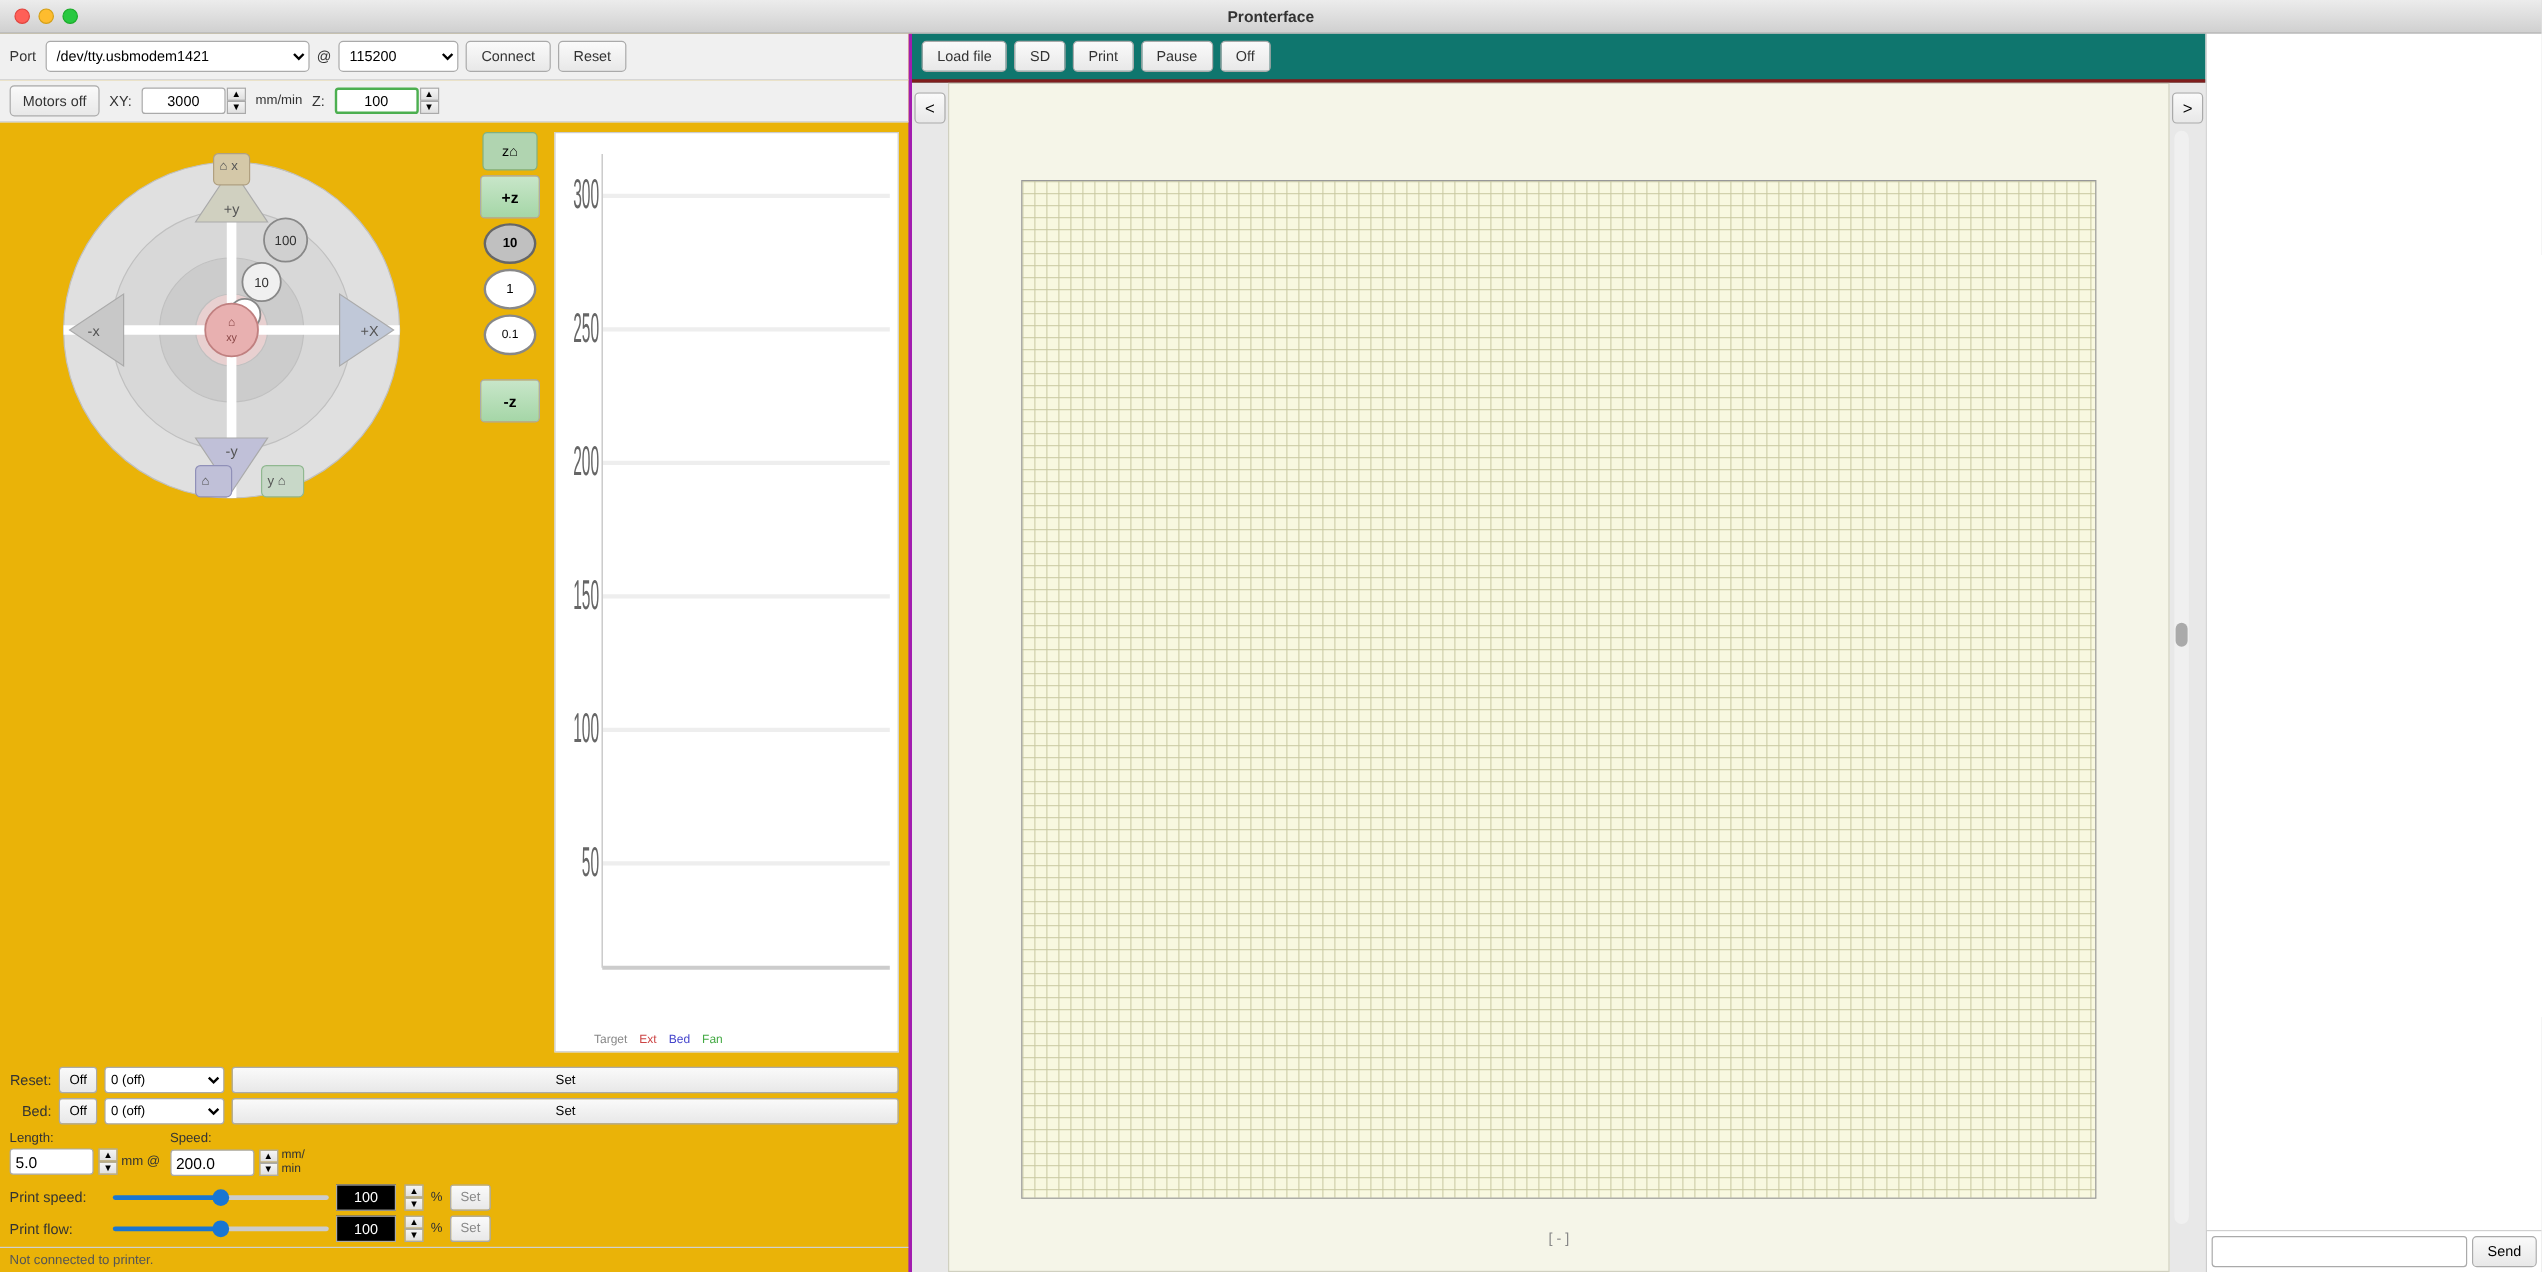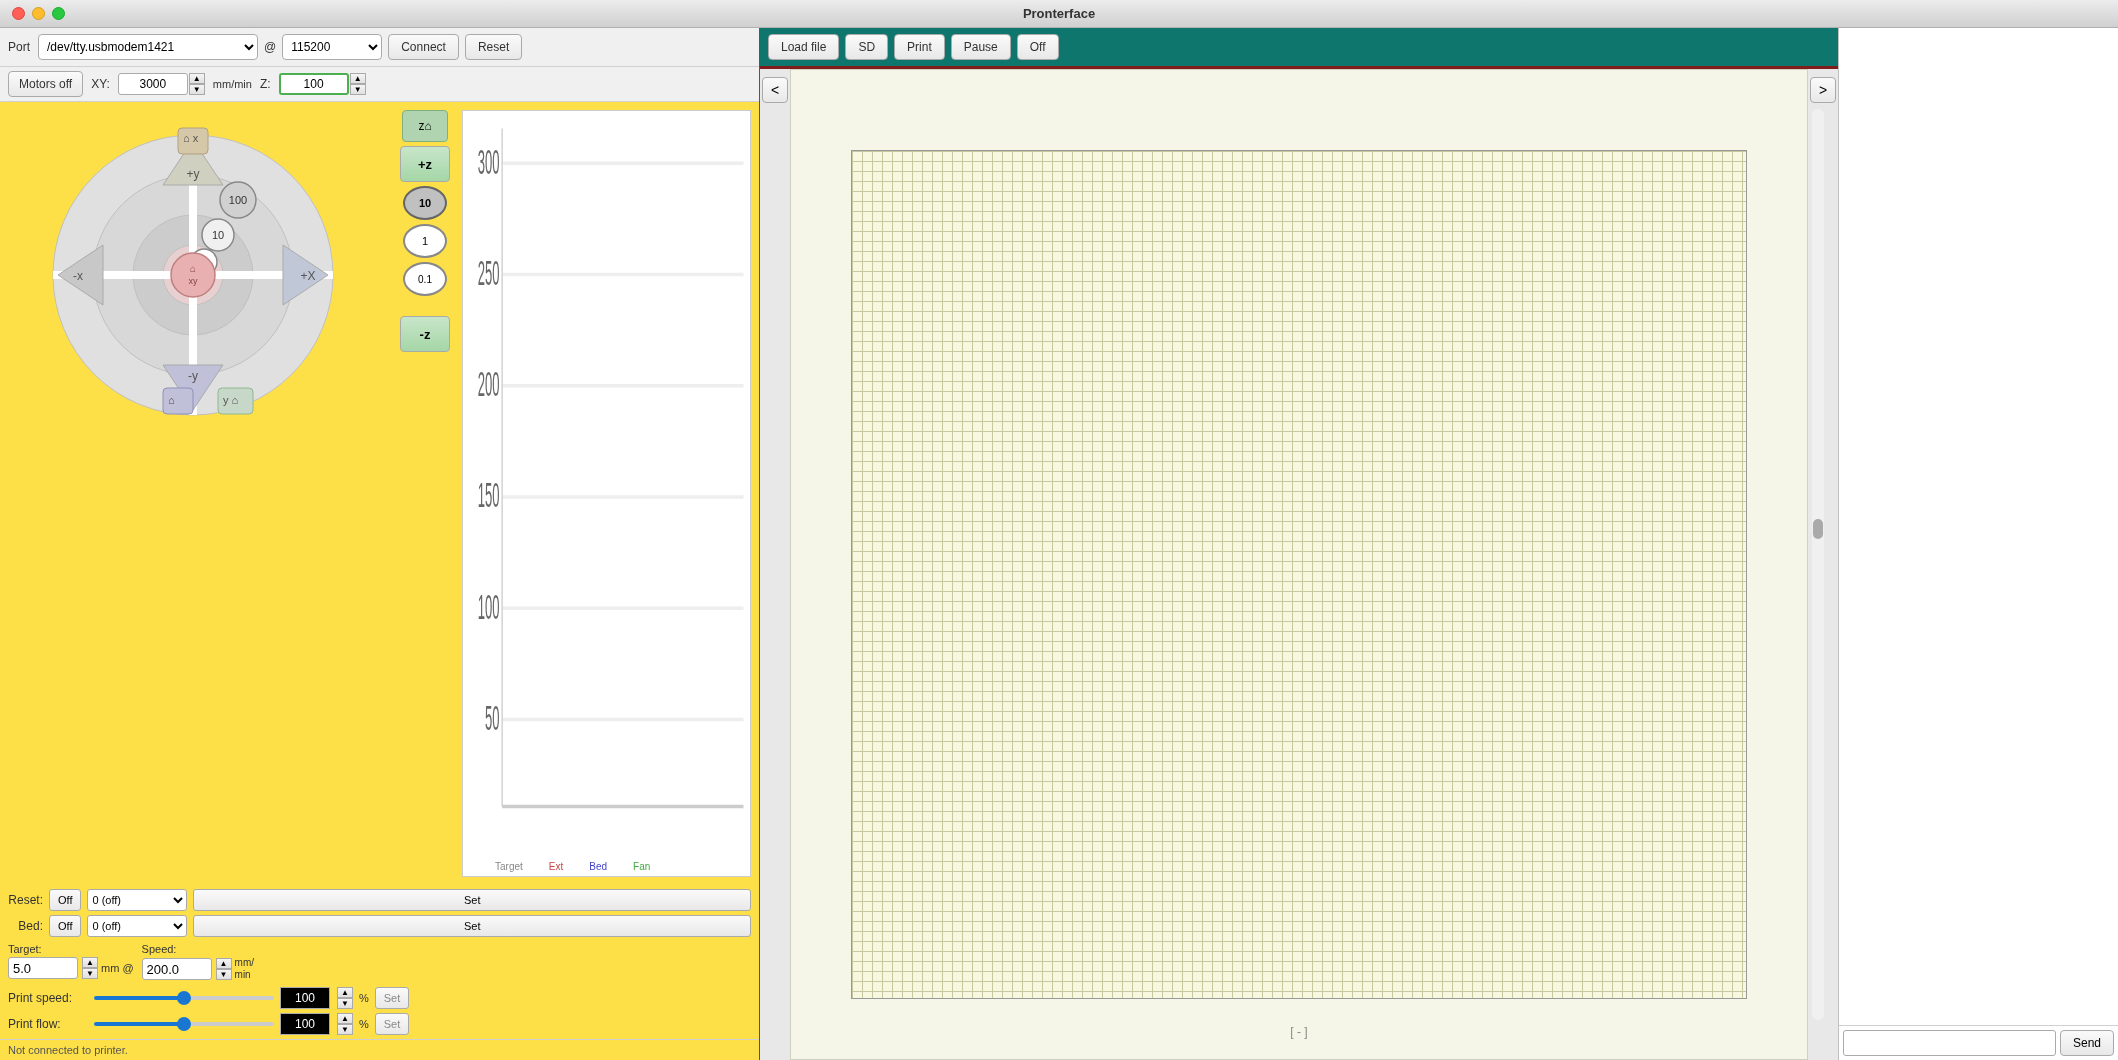--- a/index.html
+++ b/index.html
@@ -46,24 +46,24 @@
       display: flex;
       width: 100%;
       height: calc(100% - 28px);
       background: #f0f0f0;
     }
 
     
     .left-panel {
       width: 760px;
       min-width: 760px;
-      background: #fde047;
+      background: #eab308;
       display: flex;
       flex-direction: column;
-      border-right: 1px solid #a21caf;
+      border-right: 3px solid #a21caf;
     }
 
     
     .toolbar-row1 {
       display: flex;
       align-items: center;
       padding: 6px 8px;
       gap: 6px;
       background: #f0f0f0;
       border-bottom: 1px solid #d0d0d0;
@@ -572,21 +572,21 @@
             <line x1="30" y1="47" x2="215" y2="47" stroke="#eee" stroke-width="1"></line>
             <line x1="30" y1="79" x2="215" y2="79" stroke="#eee" stroke-width="1"></line>
             <line x1="30" y1="111" x2="215" y2="111" stroke="#eee" stroke-width="1"></line>
             <line x1="30" y1="143" x2="215" y2="143" stroke="#eee" stroke-width="1"></line>
             <line x1="30" y1="175" x2="215" y2="175" stroke="#eee" stroke-width="1"></line>
 
             <line x1="30" y1="5" x2="30" y2="200" stroke="#ccc" stroke-width="1"></line>
             <line x1="30" y1="200" x2="215" y2="200" stroke="#ccc" stroke-width="1"></line>
           </svg>
           
-          <div style="position:absolute;bottom:4px;left:32px;display:flex;gap:26px;font-size:10px;">
+          <div style="position:absolute;bottom:4px;left:32px;display:flex;gap:10px;font-size:10px;">
             <span style="color:#888;">Target</span>
             <span style="color:#cc4444;">Ext</span>
             <span style="color:#4444cc;">Bed</span>
             <span style="color:#44aa44;">Fan</span>
           </div>
         </div>
       </div>
     </div>
 
     <div class="heat-controls">
@@ -604,21 +604,21 @@
         <select class="heat-select">
           <option>0 (off)</option>
         </select>
         <button class="heat-set-btn">Set</button>
       </div>
     </div>
 
 
     <div class="length-speed-row">
       <div class="ls-group">
-        <span class="ls-label">Target:</span>
+        <span class="ls-label">Length:</span>
         <div class="ls-input-row">
           <input class="ls-input" type="text" value="5.0" style="">
           <div class="spin-btns">
             <div class="spin-btn">▲</div>
             <div class="spin-btn">▼</div>
           </div>
           <span class="ls-unit">mm @</span>
         </div>
       </div>
       <div class="ls-group">

